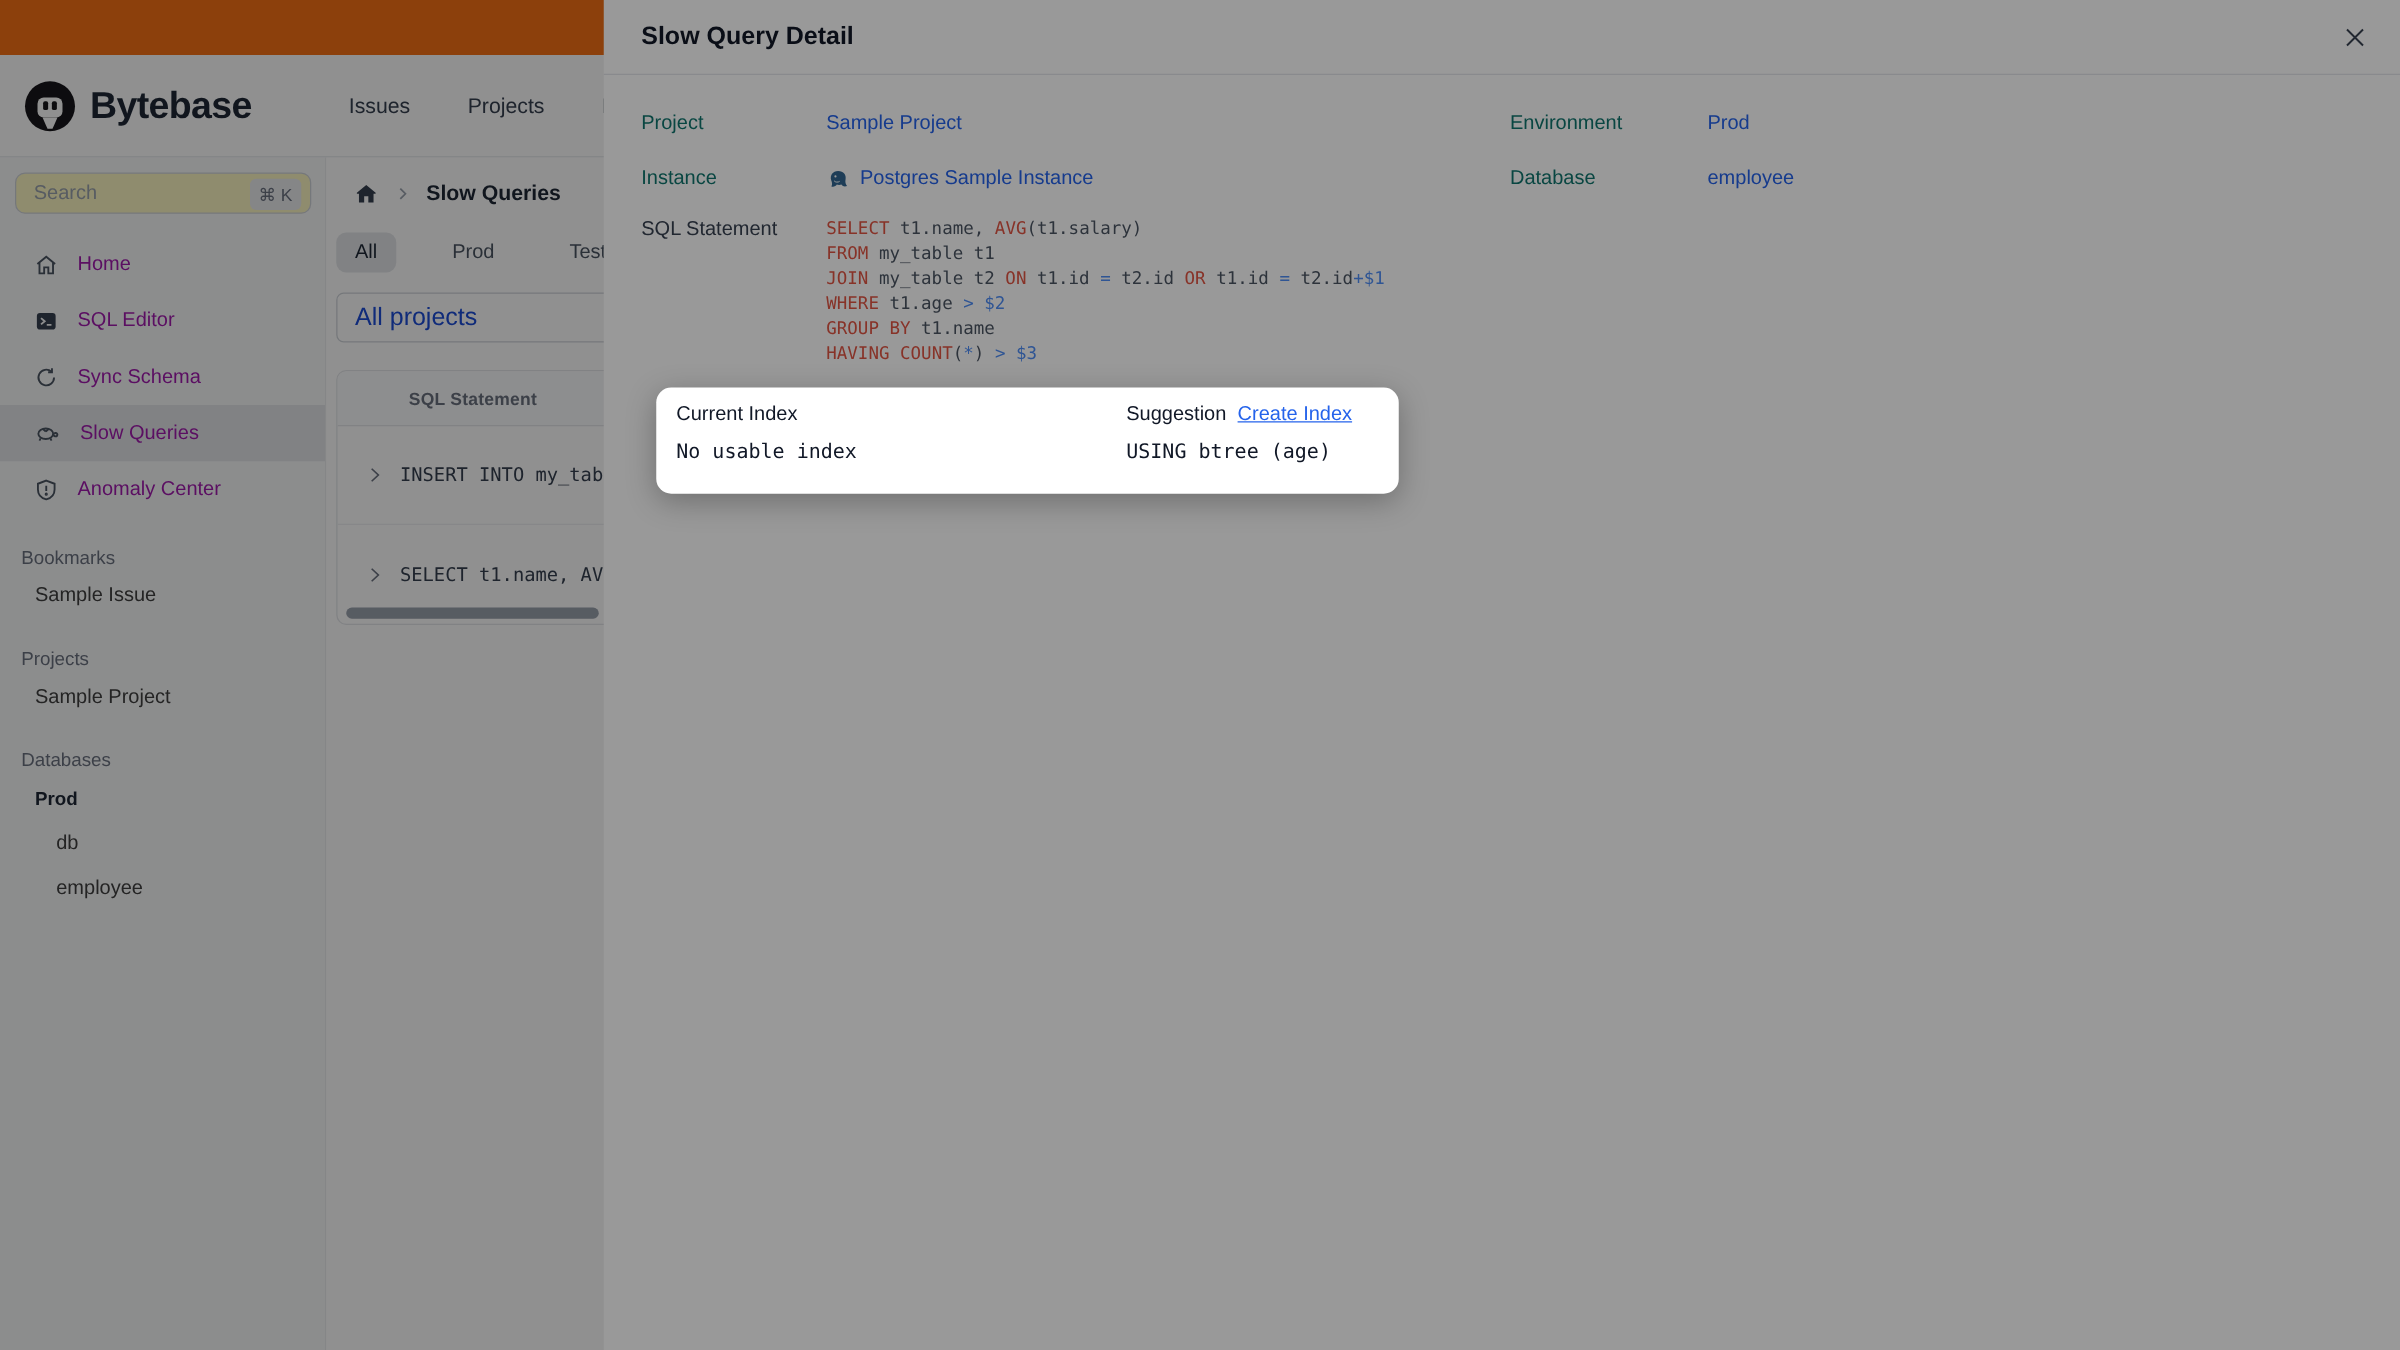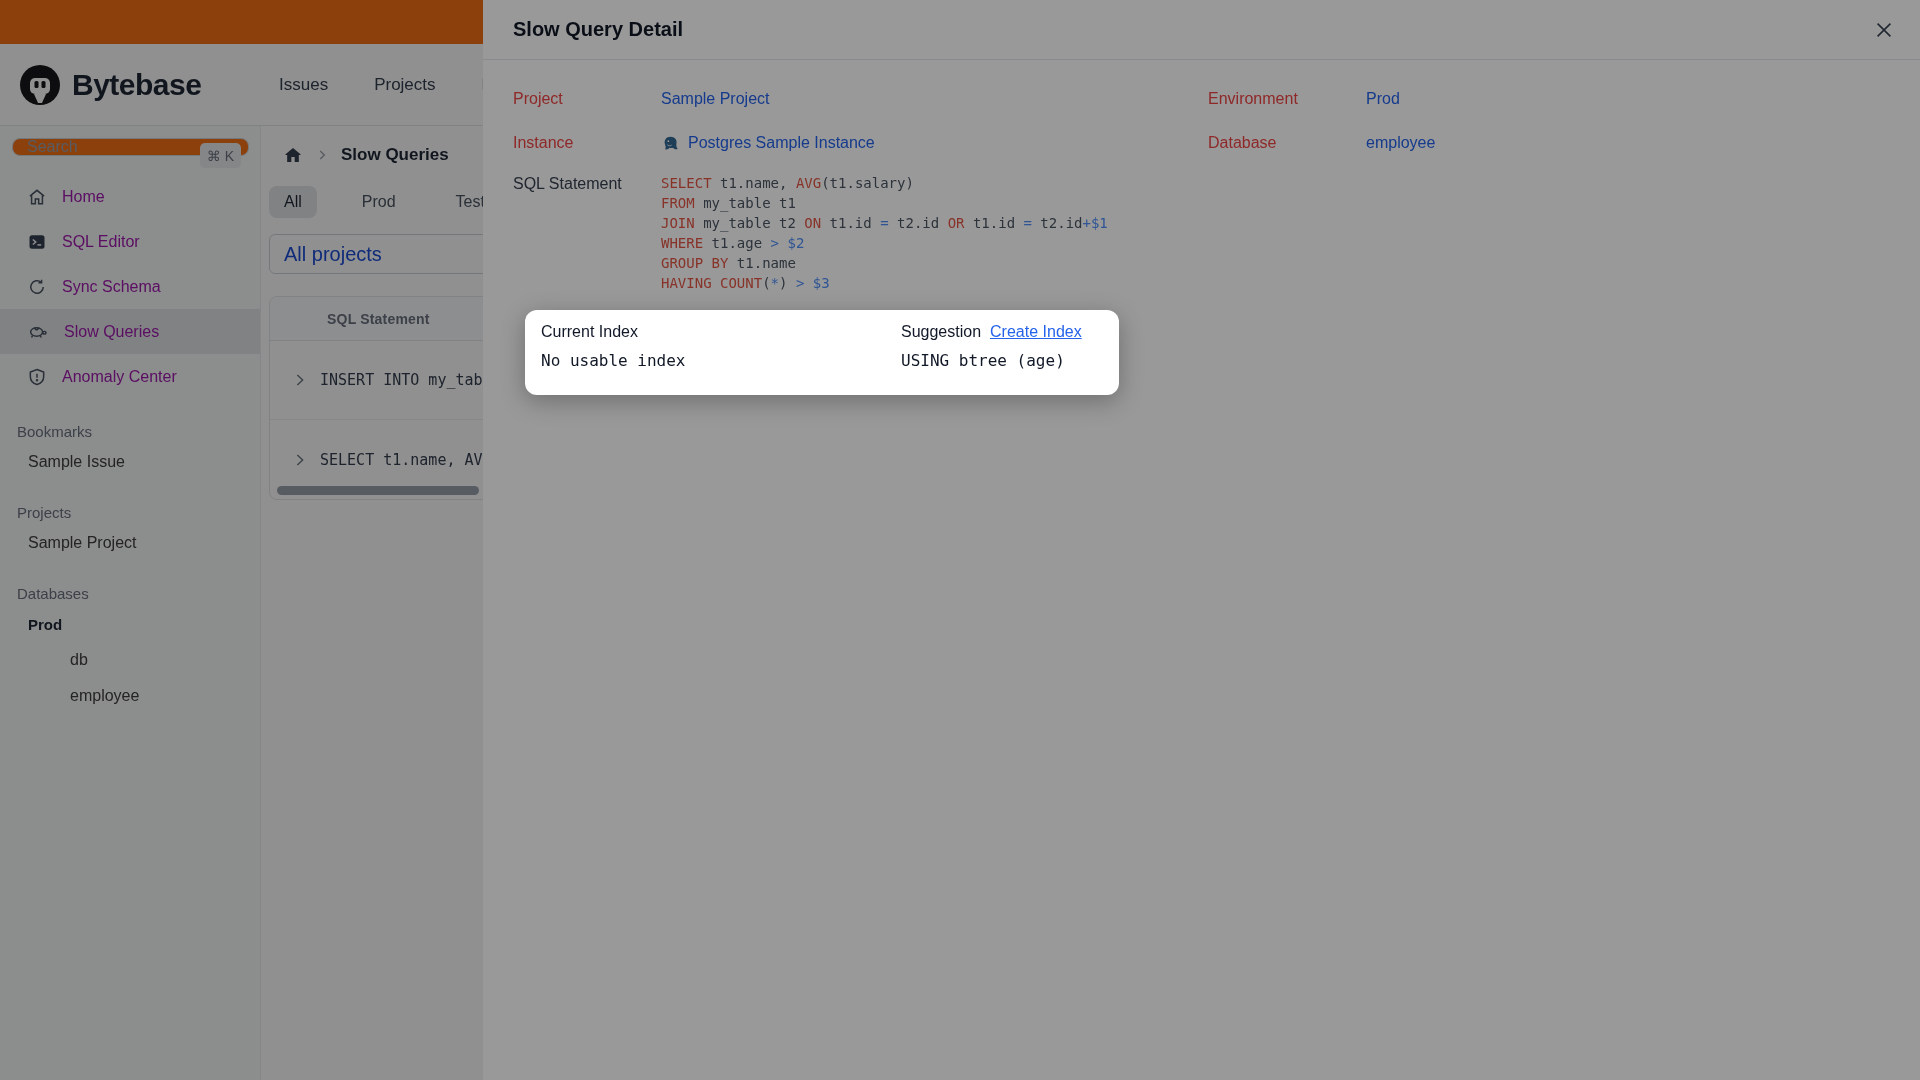--- a/index.html
+++ b/index.html
@@ -18,41 +18,41 @@
   .brand{ display:flex; align-items:center; gap:10px; padding-left:18px; width:261px; }
   .brand-name{ font-size:30px; font-weight:800; color:#1f2937; letter-spacing:-0.5px; }
   .nav-items{ display:flex; gap:46px; padding-left:18px; }
   .nav-item{ font-size:17px; color:#374151; cursor:pointer; white-space:nowrap;text-align:center; }
   .sidebar{
     position:absolute; left:0; top:126px; width:261px; bottom:0;
     background:#f9fafb; border-right:1px solid #eceef1;
   }
   .search-wrap{ margin:12px 12px 10px 12px; position:relative; }
   .search-input{
-    width:237px; height:18px; border:1px solid #d1d5db; border-radius:8px; background:#f97316;
+    width:237px; height:33px; border:1px solid #d1d5db; border-radius:8px; background:#fef9c3;
     font-size:16px; color:#374151; padding:0 64px 0 14px; outline:none;
     font-family:"Liberation Sans",sans-serif;
   }
   .search-input::placeholder{ color:#9ca3af; }
   .kbd{
     position:absolute; right:7px; top:5px; height:25px; padding:0 7px; border-radius:5px;
     background:#eceef1; color:#6b7280; font-size:14px; display:flex; align-items:center;
   }
   .side-list{ padding-top:8px; }
   .side-item{
     height:45px; display:flex; align-items:center; gap:15px; padding-left:27px;
     font-size:16px; color:#a21caf; cursor:pointer;
   }
   .side-item.active{ background:#e5e7eb; }
   .side-item svg{ flex:0 0 auto; }
   .side-section{ margin-top:19px; }
   .side-section-label{ padding-left:17px; font-size:15px; color:#6b7280; height:26px; display:flex; align-items:center; }
   .side-entry{ height:36px; display:flex; align-items:center; font-size:16px; color:#404040; cursor:pointer; }
   .side-entry.ind1{ padding-left:28px; }
-  .side-entry.ind2{ padding-left:70px; }
+  .side-entry.ind2{ padding-left:45px; }
   .side-entry.bold{ font-weight:700; font-size:15px; color:#1f2937; }
   
   .main{ position:absolute; left:261px; top:126px; right:0; bottom:0; background:#fff; }
   .breadcrumb{ display:flex; align-items:center; gap:12px; padding:18px 0 0 22px; height:40px; }
   .breadcrumb-current{ font-size:17px; font-weight:600; color:#1f2937; }
   .tabs{ display:flex; align-items:center; gap:30px; padding:20px 0 0 8px; }
   .tab{ font-size:16px; color:#4b5563; padding:7px 15px; border-radius:8px; cursor:pointer; white-space:nowrap; }
   .tab.active{ background:#e5e7eb; color:#1f2937; }
   .project-filter{
     margin:16px 0 0 8px; width:330px; height:40px; border:1px solid #d1d5db; border-radius:6px;
@@ -71,21 +71,21 @@
   .backdrop1{ position:absolute; inset:0; z-index:10; background:rgba(0,0,0,0.06); }
   .backdrop2{ position:absolute; inset:0; z-index:30; background:rgba(0,0,0,0.40); }
   
   .modal{ position:absolute; left:483px; top:0; right:0; bottom:0; z-index:20; background:#ffffff; }
   .modal-header{ height:60px; border-bottom:1px solid #e5e7eb; display:flex; align-items:center; padding-left:30px; position:relative; }
   .modal-title{ font-size:20px; font-weight:600; color:#111827; }
   .modal-close{ position:absolute; right:24px; top:18px; width:24px; height:24px; cursor:pointer; display:flex; align-items:center; justify-content:center; }
   .modal-body{ padding:17px 0 0 30px; }
   .field-grid{ display:grid; grid-template-columns:148px 547px 158px 1fr; }
   .field-grid > div{ height:44px; display:flex; align-items:center; font-size:16px; }
-  .f-label{ color:#ef4444; }
+  .f-label{ color:#0f766e; }
   .f-value a, a.link{ color:var(--accent,#2563eb); text-decoration:none; cursor:pointer; }
   .inst{ display:flex; align-items:center; gap:8px; }
   .sql-row{ display:grid; grid-template-columns:148px 1fr; margin-top:8px; }
   .sql-label{ font-size:16px; color:#374151; padding-top:2px; }
   .sql-code{ font-family:"DejaVu Sans Mono",monospace; font-size:14px; line-height:20px; color:#4b5563; white-space:pre; }
   .sql-code .k{ color:var(--sql-keyword,#e25544); }
   .sql-code .o{ color:var(--sql-operator,#4f8ef7); }
   
   .popup{
     position:absolute; left:497px; top:310px; width:594px; height:85px; z-index:40;

